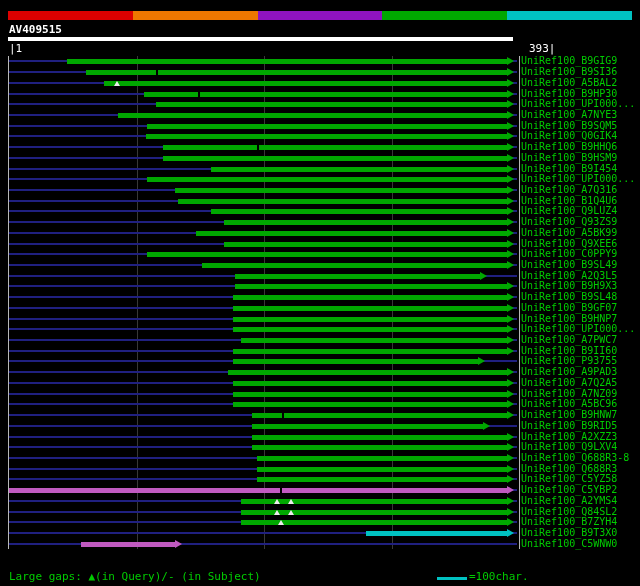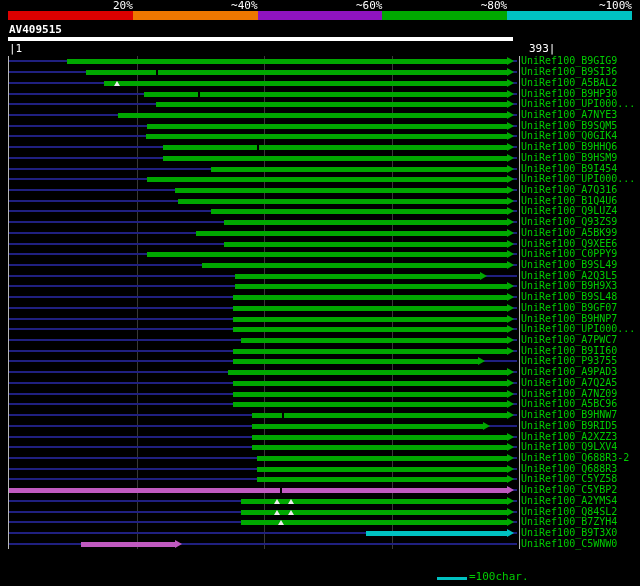--- a/index.html
+++ b/index.html
@@ -37,27 +37,20 @@
   #footer-gaps{position:absolute;top:570px;left:9px;color:#00cc00;font-size:11px;
                font-family:"DejaVu Sans Mono","DejaVu Sans",monospace;}
   #legend-line{position:absolute;top:577px;left:437px;width:30px;height:3px;background:#00c2c2;}
   #legend-text{position:absolute;top:570px;left:469px;color:#00cc00;font-size:11px;}
 </style>
 </head>
 <body>
 
 <div id="screen">
 
-  <div id="scale-labels">
-      <span class="tick" style="left: 124.8px;">20%</span>
-      <span class="tick" style="left: 249.6px;">~40%</span>
-      <span class="tick" style="left: 374.4px;">~60%</span>
-      <span class="tick" style="left: 499.2px;">~80%</span>
-      <span class="tick" style="left: 624px;">~100%</span>
-    </div>
   <div id="scale-bar">
       <div class="seg" style="background: rgb(221, 0, 0);"></div>
       <div class="seg" style="background: rgb(238, 119, 0);"></div>
       <div class="seg" style="background: rgb(143, 19, 191);"></div>
       <div class="seg" style="background: rgb(0, 168, 0);"></div>
       <div class="seg" style="background: rgb(0, 194, 194);"></div>
     </div>
 
   <div id="query-name">AV409515</div>
   <div id="query-bar"></div>
@@ -345,27 +338,28 @@
       <div class="hitlabel">UniRef100_B9II60</div>
       <div class="hitlabel">UniRef100_P93755</div>
       <div class="hitlabel">UniRef100_A9PAD3</div>
       <div class="hitlabel">UniRef100_A7Q2A5</div>
       <div class="hitlabel">UniRef100_A7NZ09</div>
       <div class="hitlabel">UniRef100_A5BC96</div>
       <div class="hitlabel">UniRef100_B9HNW7</div>
       <div class="hitlabel">UniRef100_B9RID5</div>
       <div class="hitlabel">UniRef100_A2XZZ3</div>
       <div class="hitlabel">UniRef100_Q9LXV4</div>
-      <div class="hitlabel">UniRef100_Q688R3-2</div>
+      <div class="hitlabel">UniRef100_Q688R3-8</div>
       <div class="hitlabel">UniRef100_Q688R3</div>
       <div class="hitlabel">UniRef100_C5YZ58</div>
       <div class="hitlabel">UniRef100_C5YBP2</div>
       <div class="hitlabel">UniRef100_A2YMS4</div>
       <div class="hitlabel">UniRef100_Q84SL2</div>
       <div class="hitlabel">UniRef100_B7ZYH4</div>
       <div class="hitlabel">UniRef100_B9T3X0</div>
       <div class="hitlabel">UniRef100_C5WNW0</div>
     </div>
 
+  <div id="footer-gaps">Large gaps: ▲(in Query)/- (in Subject)</div>
   <div id="legend-line"></div>
   <div id="legend-text">=100char.</div>
 
 </div>
 
 </body></html>

